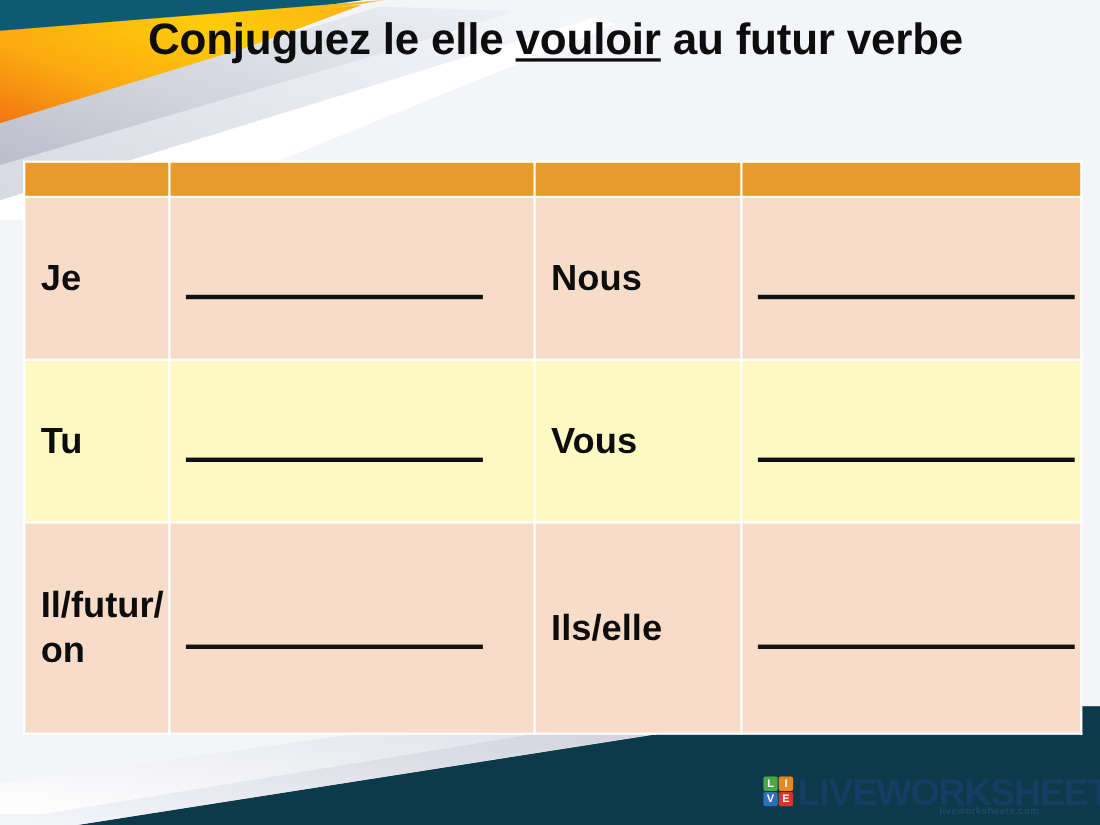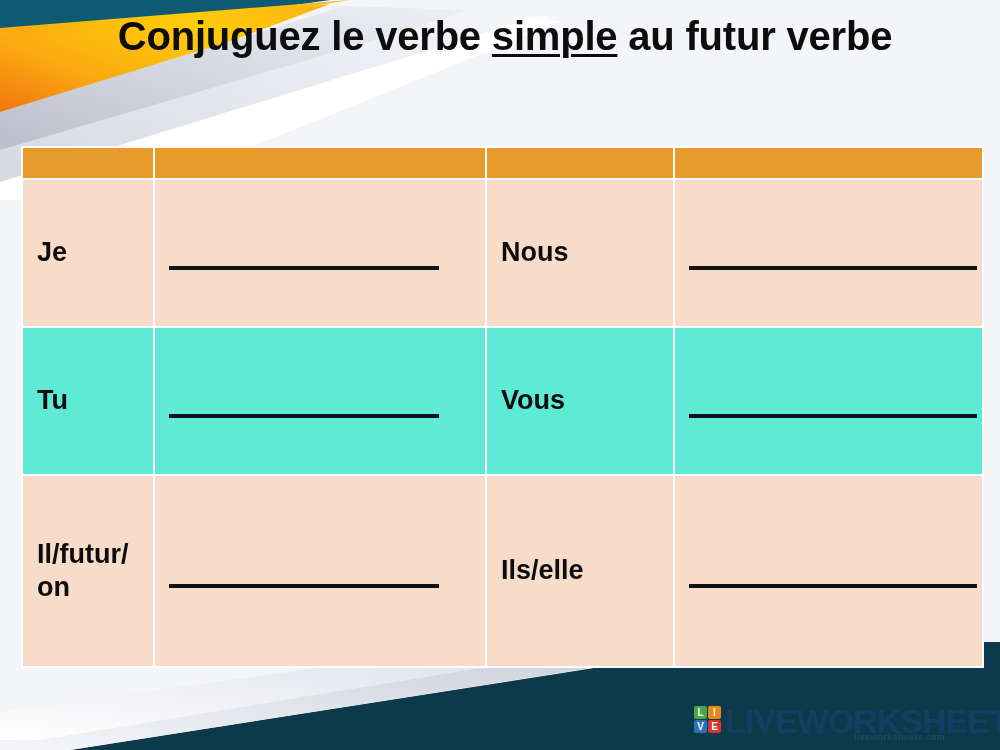--- a/index.html
+++ b/index.html
@@ -79,27 +79,27 @@
     background: #e89b2b;
     height: 32px;
     border: 2px solid #ffffff;
     padding: 0;
   }
 
   table.conj td {
     border: 2px solid #ffffff;
     padding: 0 14px;
     vertical-align: middle;
-    font-size: 27px;
+    font-size: 33px;
     font-weight: bold;
     color: #0d0d0d;
     line-height: 1.24;
   }
   table.conj tr.r-odd td  { background: #f7ddc9; }
-  table.conj tr.r-even td { background: #5eead4; }
+  table.conj tr.r-even td { background: #fef9c3; }
 
   table.conj tr.row1 td, table.conj tr.row2 td { height: 148px; }
   table.conj tr.row3 td { height: 192px; }
 
   .pronoun { white-space: pre-line; }
 
   .blank {
     display: inline-block;
     width: 270px;
     border-bottom: 4px solid #111111;
@@ -190,21 +190,21 @@
 
     <polygon points="0,28 350,0 300,8 0,118" fill="url(#gOrange)"></polygon>
     <polygon points="0,40 330,4 0,128" fill="url(#gOrange)"></polygon>
 
     <polygon points="0,112 345,6 470,10 0,160" fill="url(#gGray1)"></polygon>
     <polygon points="0,150 478,10 560,18 0,200" fill="url(#gGray2)"></polygon>
     <polygon points="0,182 540,16 560,22 120,200 0,200" fill="#ffffff"></polygon>
   </svg>
 </div>
 
-<h1 class="title"><span>Conjuguez le verbe </span><span class="u">simple</span><span> au futur verbe</span></h1>
+<h1 class="title"><span>Conjuguez le elle </span><span class="u">vouloir</span><span> au futur verbe</span></h1>
 
 <div class="table-wrap">
   <table class="conj">
     <colgroup>
       <col class="c1">
         <col class="c2">
         <col class="c3">
         <col class="c4">
     </colgroup>
     <thead>

